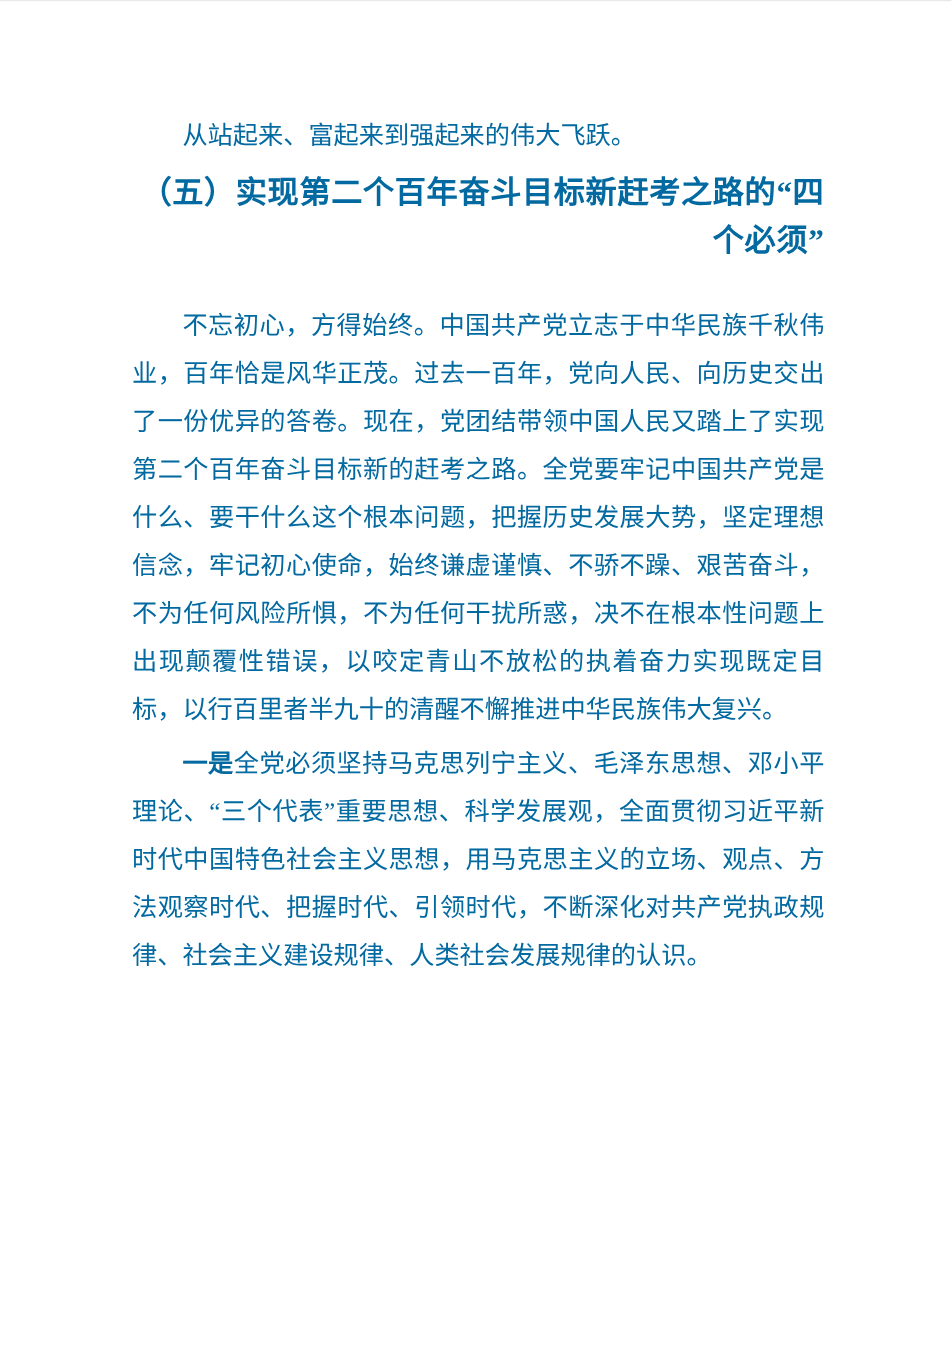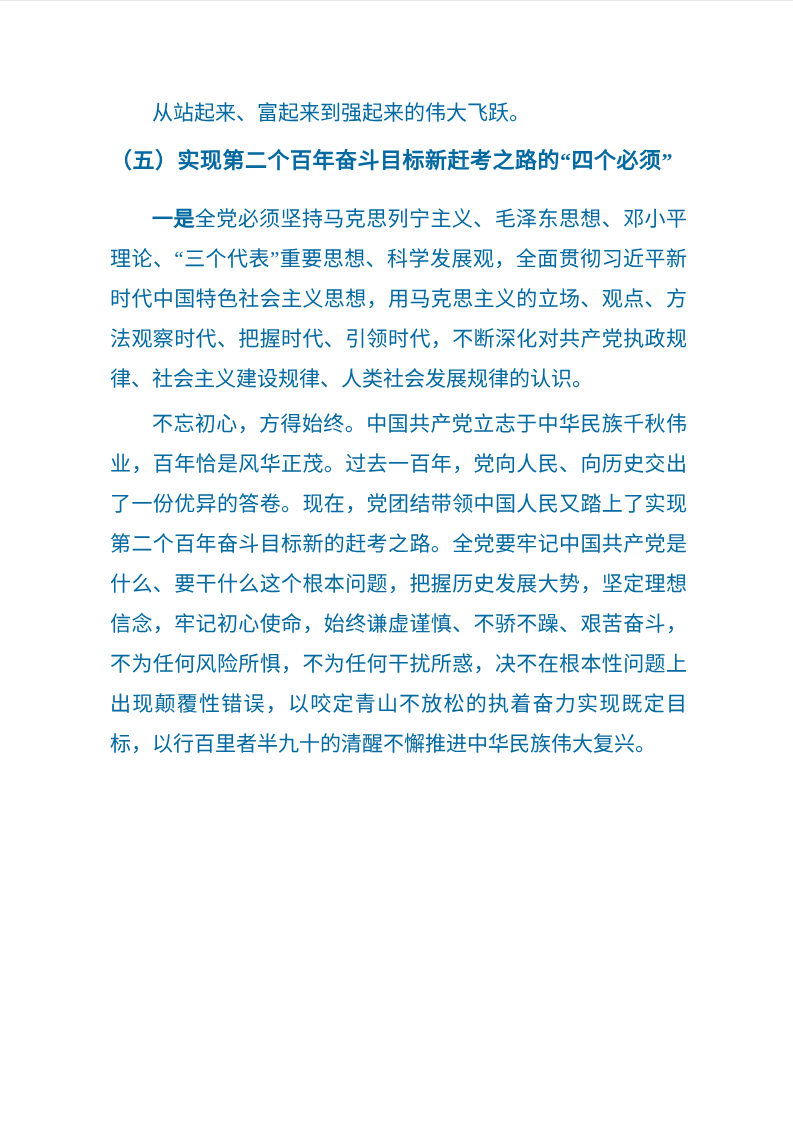--- a/index.html
+++ b/index.html
@@ -27,25 +27,25 @@
     line-height: 40px;
     text-align: justify;
     text-justify: inter-ideograph;
     word-break: break-all;
   }
   .continuation {
     margin: 0;
     text-indent: 2em;
   }
   .heading {
-    margin: 8px 0 18px 0;
-    font-size: 22px;
+    margin: 8px 0 30px 0;
+    font-size: 26px;
     line-height: 40px;
     font-weight: 700;
-    text-align: left;
+    text-align: right;
     text-indent: 0;
     letter-spacing: 0.5px;
   }
   .para {
     margin: 5px 0 0 0;
     text-indent: 2em;
   }
   .para:first-of-type {
     margin-top: 0;
   }
@@ -56,19 +56,19 @@
 </head>
 <body>
 
 <div class="page">
   <div class="content">
 
     <p class="continuation">从站起来、富起来到强起来的伟大飞跃。</p>
 
     <h2 class="heading">（五）实现第二个百年奋斗目标新赶考之路的“四个必须”</h2>
 
+    <p class="para"><span class="para-lead"></span><span>不忘初心，方得始终。中国共产党立志于中华民族千秋伟业，百年恰是风华正茂。过去一百年，党向人民、向历史交出了一份优异的答卷。现在，党团结带领中国人民又踏上了实现第二个百年奋斗目标新的赶考之路。全党要牢记中国共产党是什么、要干什么这个根本问题，把握历史发展大势，坚定理想信念，牢记初心使命，始终谦虚谨慎、不骄不躁、艰苦奋斗，不为任何风险所惧，不为任何干扰所惑，决不在根本性问题上出现颠覆性错误，以咬定青山不放松的执着奋力实现既定目标，以行百里者半九十的清醒不懈推进中华民族伟大复兴。</span></p>
+
     <p class="para"><span class="para-lead">一是</span><span>全党必须坚持马克思列宁主义、毛泽东思想、邓小平理论、“三个代表”重要思想、科学发展观，全面贯彻习近平新时代中国特色社会主义思想，用马克思主义的立场、观点、方法观察时代、把握时代、引领时代，不断深化对共产党执政规律、社会主义建设规律、人类社会发展规律的认识。</span></p>
-
-    <p class="para"><span class="para-lead"></span><span>不忘初心，方得始终。中国共产党立志于中华民族千秋伟业，百年恰是风华正茂。过去一百年，党向人民、向历史交出了一份优异的答卷。现在，党团结带领中国人民又踏上了实现第二个百年奋斗目标新的赶考之路。全党要牢记中国共产党是什么、要干什么这个根本问题，把握历史发展大势，坚定理想信念，牢记初心使命，始终谦虚谨慎、不骄不躁、艰苦奋斗，不为任何风险所惧，不为任何干扰所惑，决不在根本性问题上出现颠覆性错误，以咬定青山不放松的执着奋力实现既定目标，以行百里者半九十的清醒不懈推进中华民族伟大复兴。</span></p>
 
 
   </div>
 </div>
 
 </body></html>

